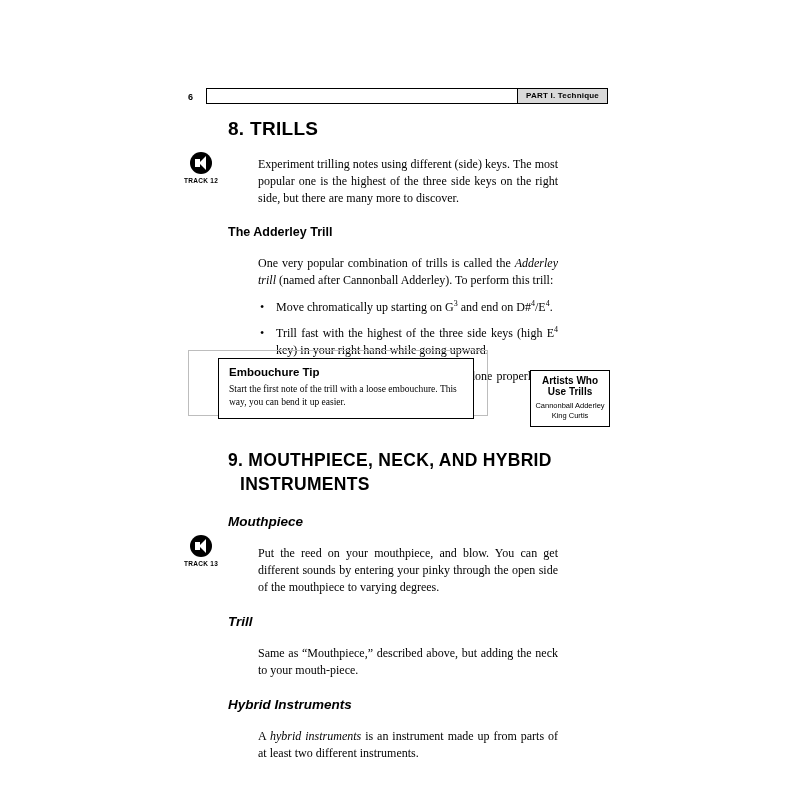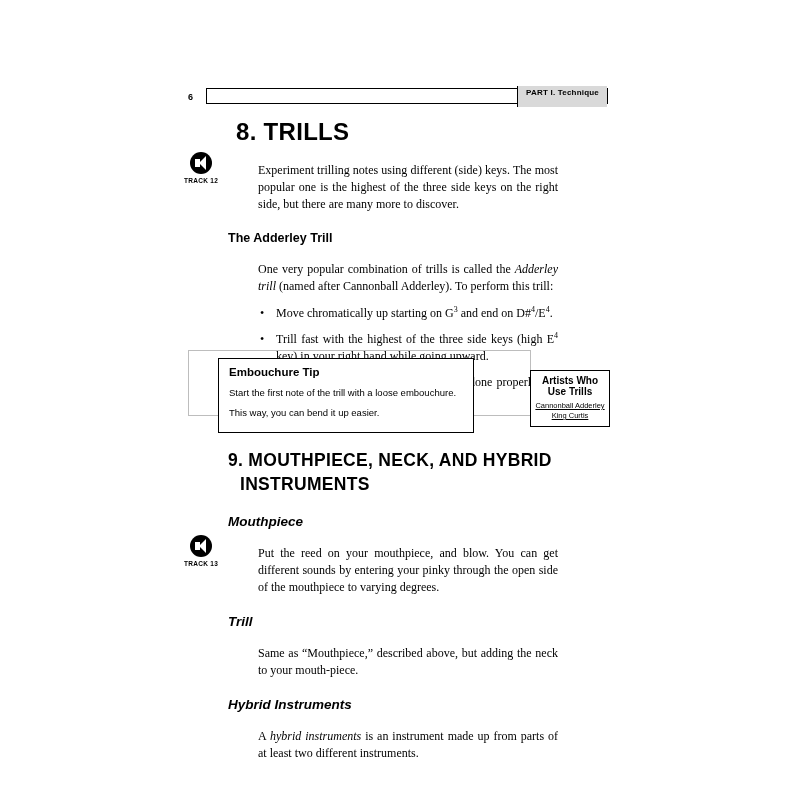--- a/index.html
+++ b/index.html
@@ -48,39 +48,39 @@
     box-sizing: border-box;
   }
   .runhead-label {
     background: #d9d9d9;
     border-left: 1px solid #000;
     font-family: "Liberation Sans", sans-serif;
     font-size: 8px;
     font-weight: bold;
     letter-spacing: 0.2px;
     padding: 0 8px;
-    height: 21px;
+    height: 14px;
     line-height: 14px;
     box-sizing: border-box;
   }
 
   
   .content {
     position: absolute;
     left: 228px;
     top: 118px;
     width: 330px;
   }
 
   h1.chapter {
     font-family: "Liberation Sans", sans-serif;
-    font-size: 24px;
+    font-size: 19px;
     font-weight: bold;
     letter-spacing: 0.3px;
-    margin: 0 0 16px 8px;
+    margin: 0 0 16px 0;
   }
   h1.chapter.second {
     font-size: 17.5px;
     line-height: 24px;
     margin: 0 4px 18px 0;
     padding-left: 12px;
     text-indent: -12px;
   }
   h2.sec {
     font-family: "Liberation Sans", sans-serif;
@@ -166,21 +166,20 @@
     letter-spacing: 0.3px;
   }
 
   
   .tipwrap {
     position: absolute;
     left: 188px;
     top: 350px;
     width: 300px;
     height: 66px;
-    padding-left: 43px;
   }
   .tipwrap .vline {
     position: absolute;
     top: 0;
     bottom: 0;
     width: 0;
     border-left: 1px solid #bdbdbd;
   }
   .tipwrap .vline.l { left: 0; }
   .tipwrap .vline.r { right: 0; }
@@ -203,23 +202,23 @@
     box-sizing: border-box;
     background: #fff;
   }
   .tipbox .tiphead {
     font-family: "Liberation Sans", sans-serif;
     font-size: 11.5px;
     font-weight: bold;
     margin-bottom: 5px;
   }
   .tipbox .tiptext {
-    font-family: Liberation Sans, sans-serif;
+    font-family: Liberation Serif, serif;
     font-size: 9.5px;
-    line-height: 20px;
+    line-height: 13px;
   }
 
   
   .artists {
     position: absolute;
     left: 530px;
     top: 370px;
     width: 80px;
     border: 1px solid #000;
     text-align: center;
@@ -230,21 +229,20 @@
   .artists .ahead {
     font-family: "Liberation Sans", sans-serif;
     font-size: 10px;
     font-weight: bold;
     margin-bottom: 4px;
   }
   .artists .aname {
     font-family: "Liberation Sans", sans-serif;
     font-size: 7.5px;
     line-height: 10px;
-    text-decoration: underline;
   }
 </style>
 </head>
 <body>
 
 <div class="page">
 
   <div class="runhead">
     <div class="folio">6</div>
     <div class="runhead-bar">

